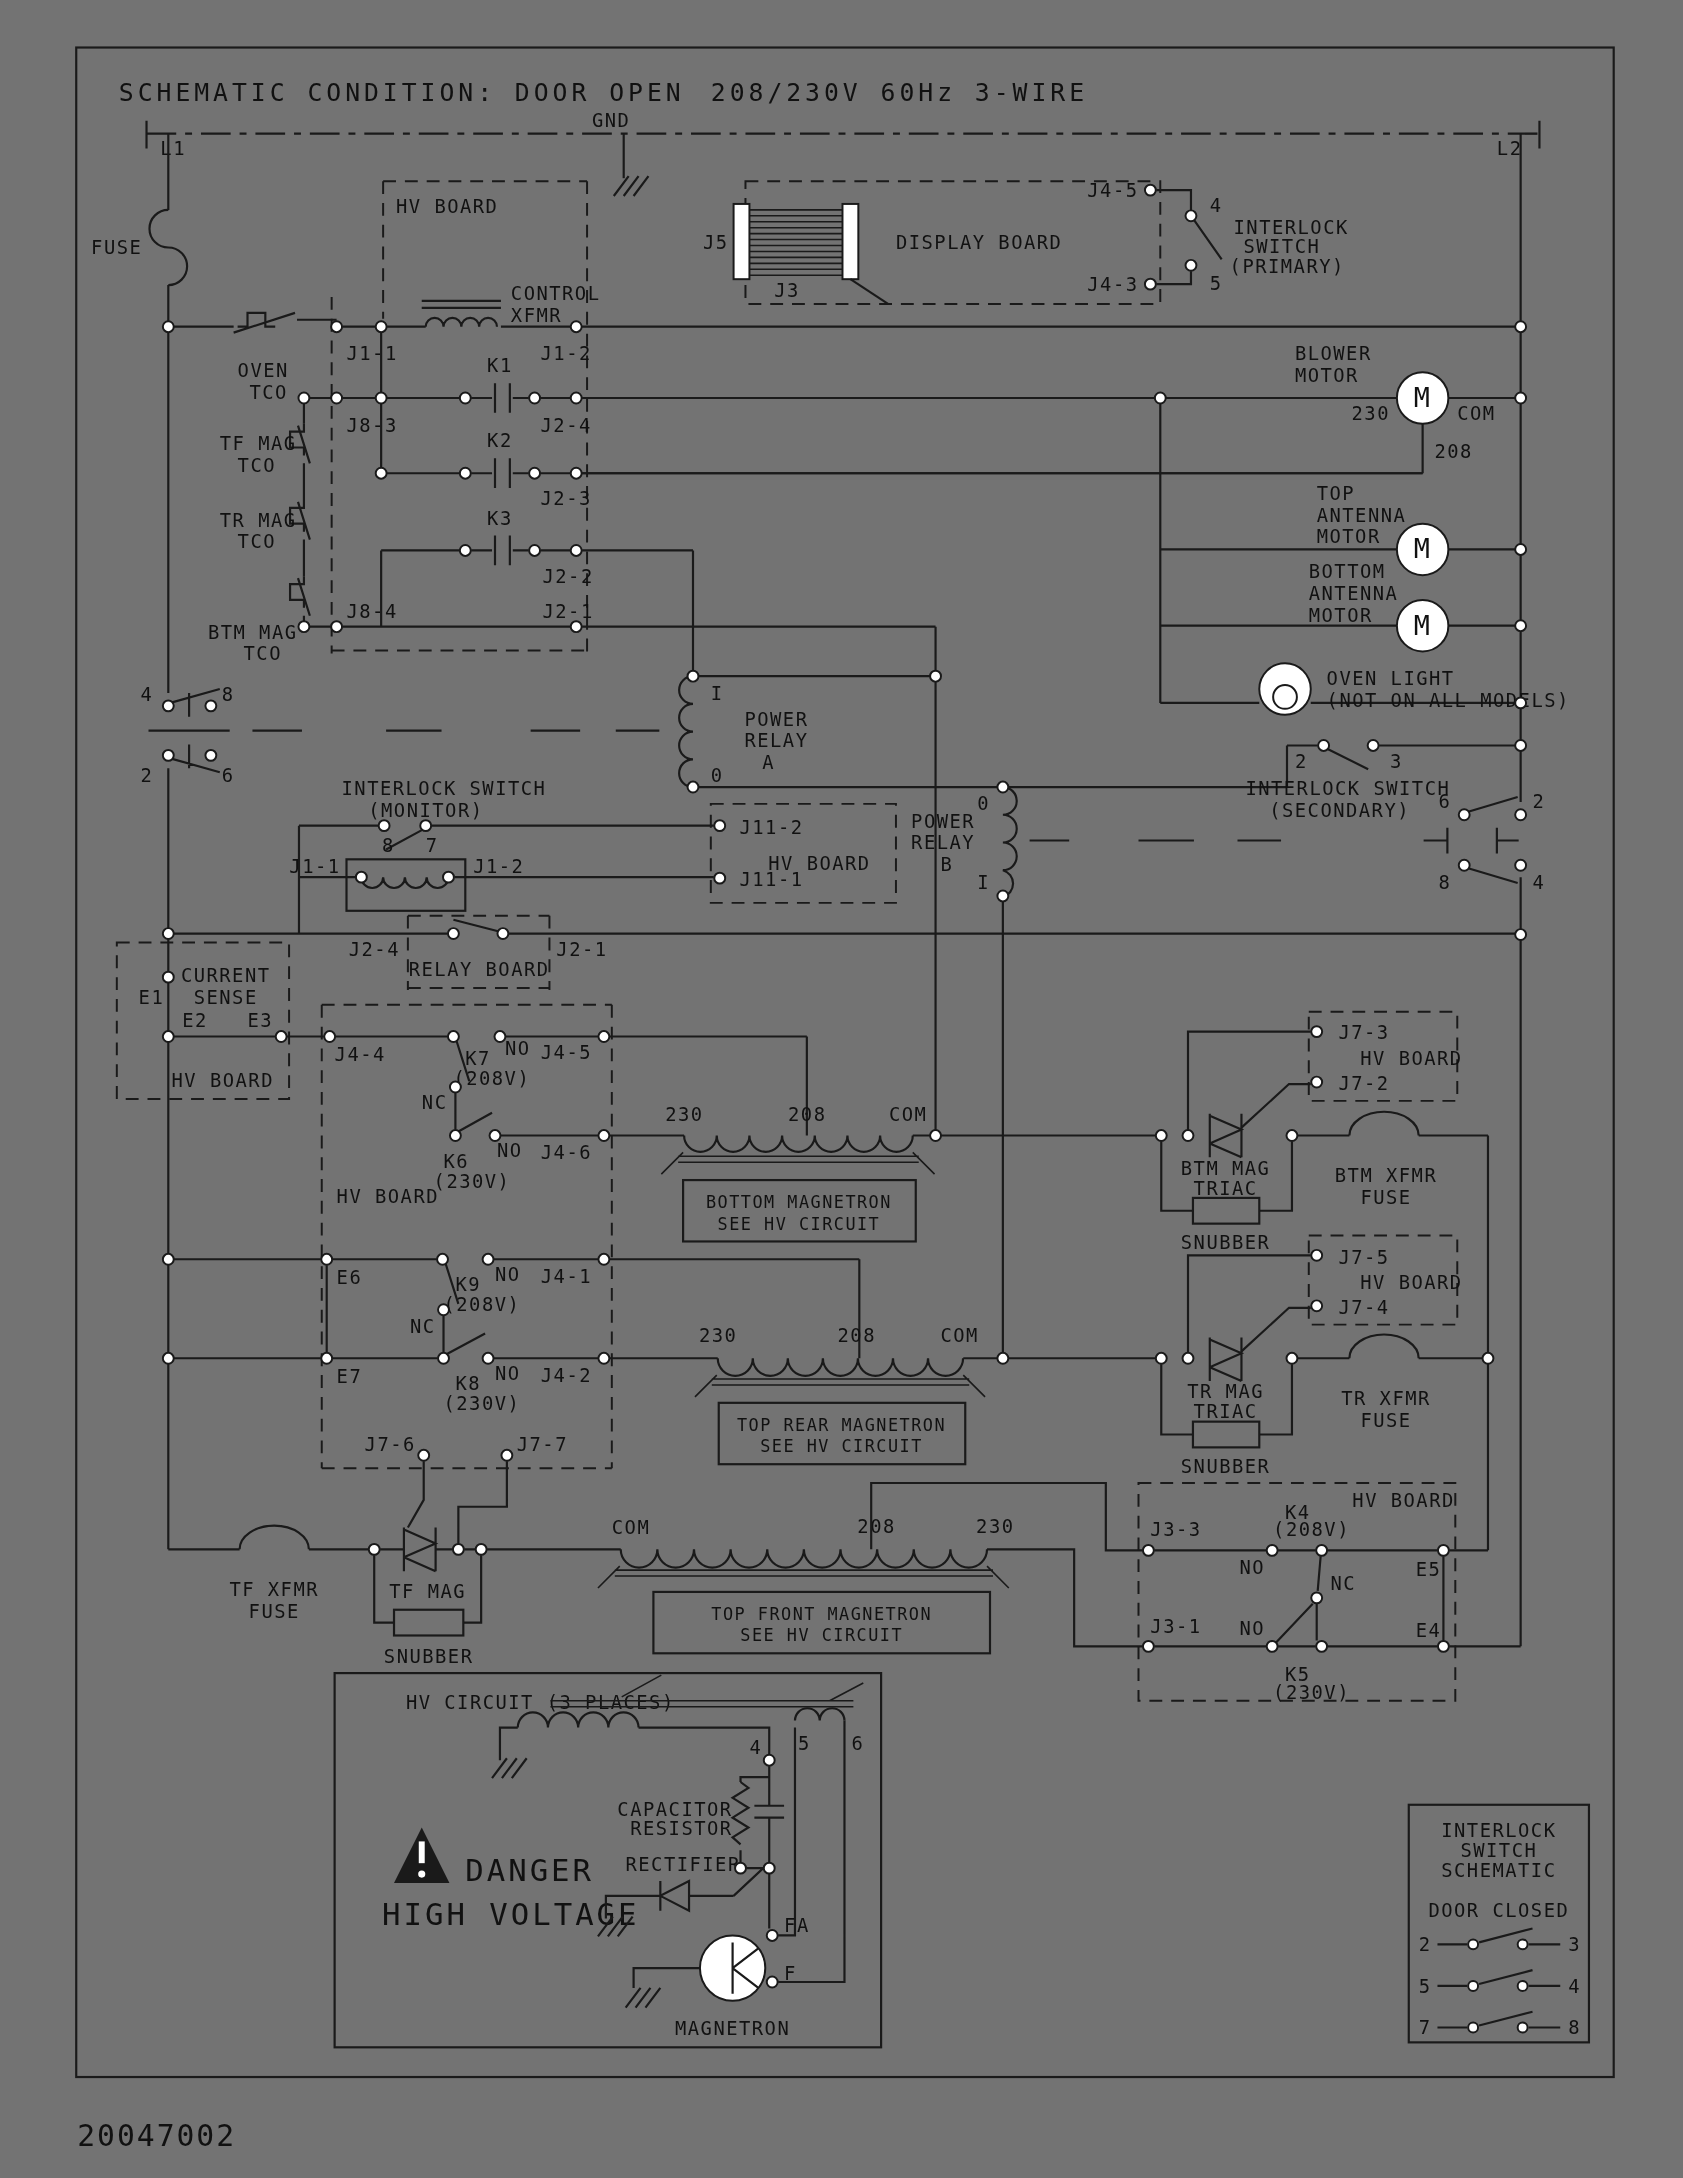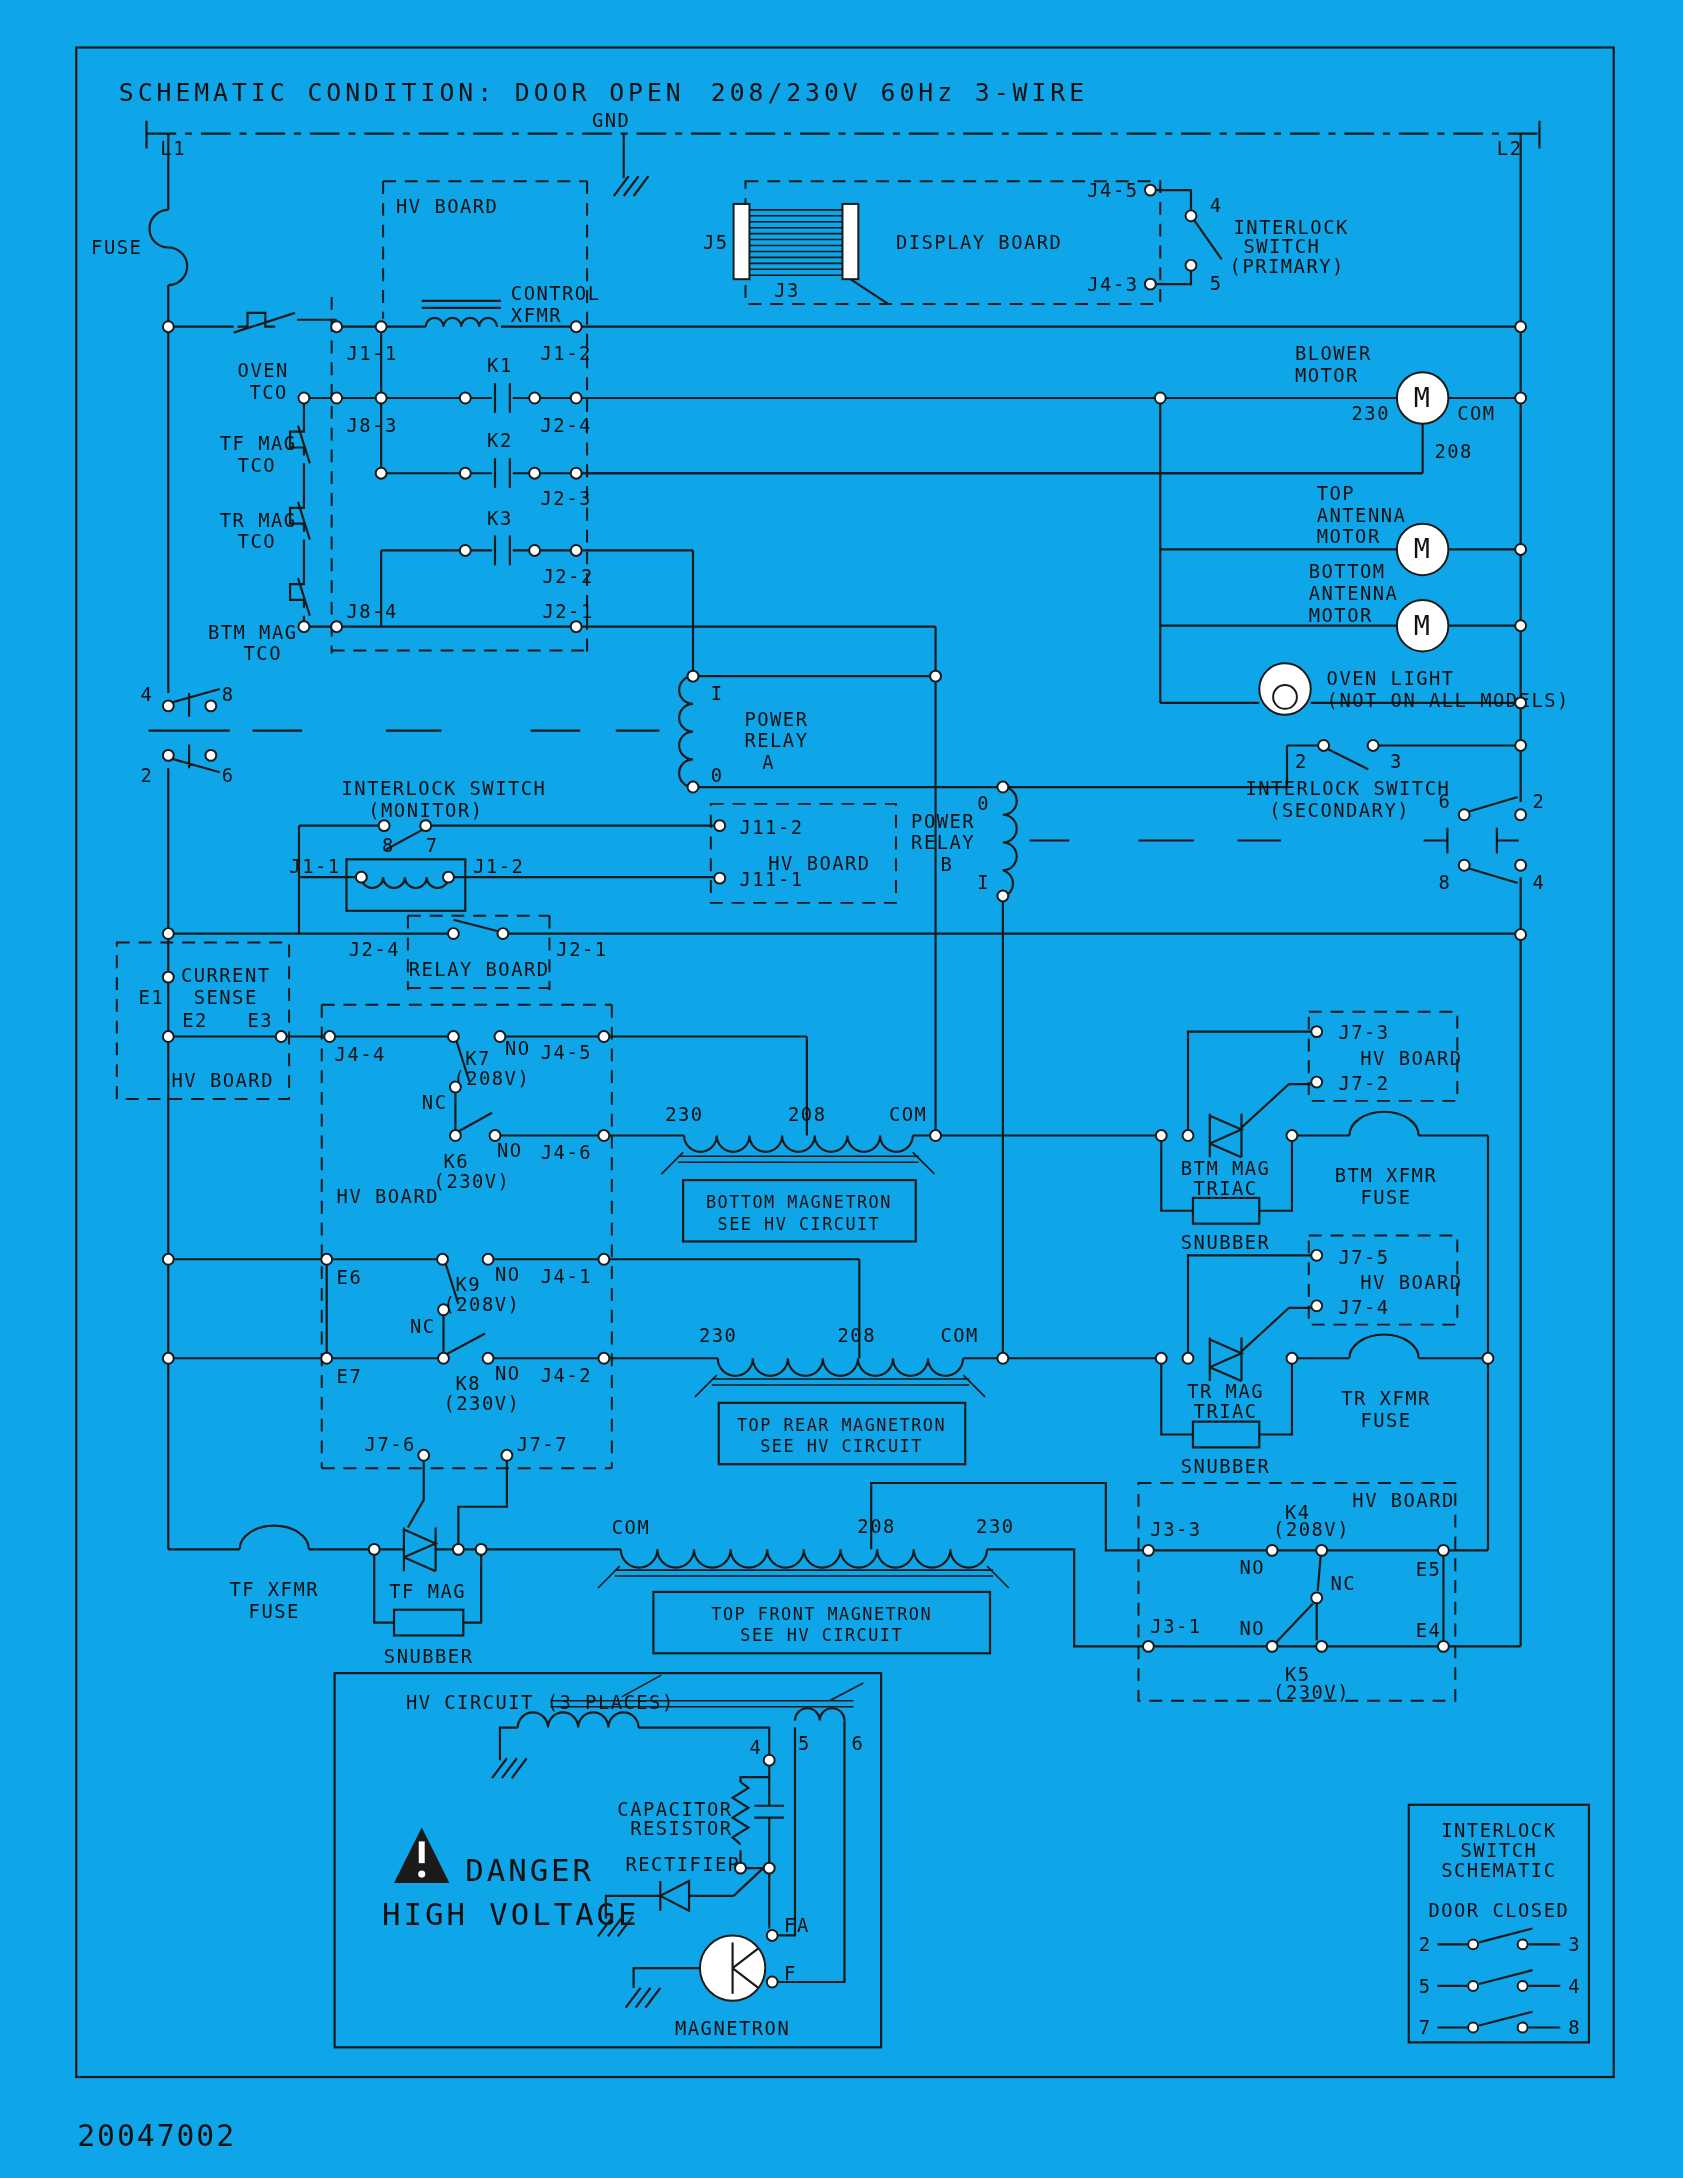--- a/index.html
+++ b/index.html
@@ -1,16 +1,16 @@
 <!DOCTYPE html>
 <html><head>
 <meta charset="utf-8">
 <style>
   html,body{margin:0;padding:0;background:#ffffff;}
-  .page{width:1683px;height:2178px;background:#0ea5e9;position:relative;}
+  .page{width:1683px;height:2178px;background:#737373;position:relative;}
   svg{display:block;}
   .w{fill:none;stroke:#1a1a1a;stroke-width:2.2;}
   .thin{fill:none;stroke:#1a1a1a;stroke-width:1.6;}
   .d{fill:none;stroke:#1a1a1a;stroke-width:2;stroke-dasharray:13 9;}
   .dd{fill:none;stroke:#1a1a1a;stroke-width:2.4;stroke-dasharray:30 9 7 9;}
   .p{fill:#fff;stroke:#1a1a1a;stroke-width:2;}
   .blk{fill:#1a1a1a;stroke:none;}
   .t{font-family:"DejaVu Sans Mono",monospace;font-size:19px;fill:#111;letter-spacing:1.5px;white-space:pre;}
   .tc{text-anchor:middle;}
   .te{text-anchor:end;}

